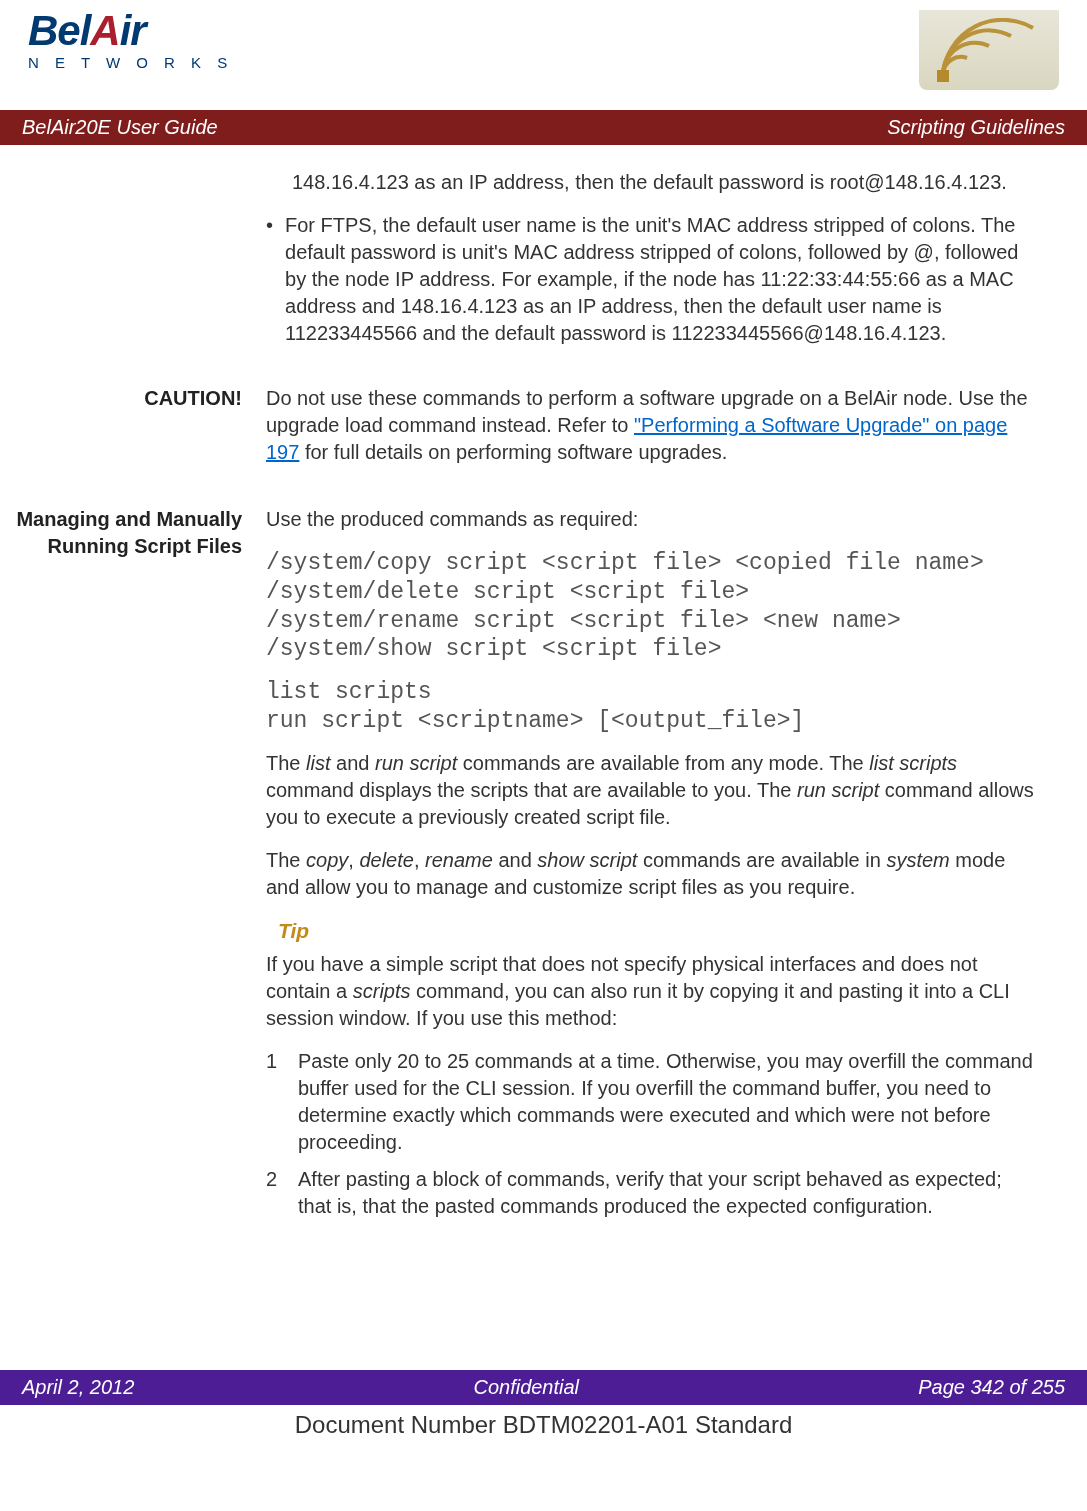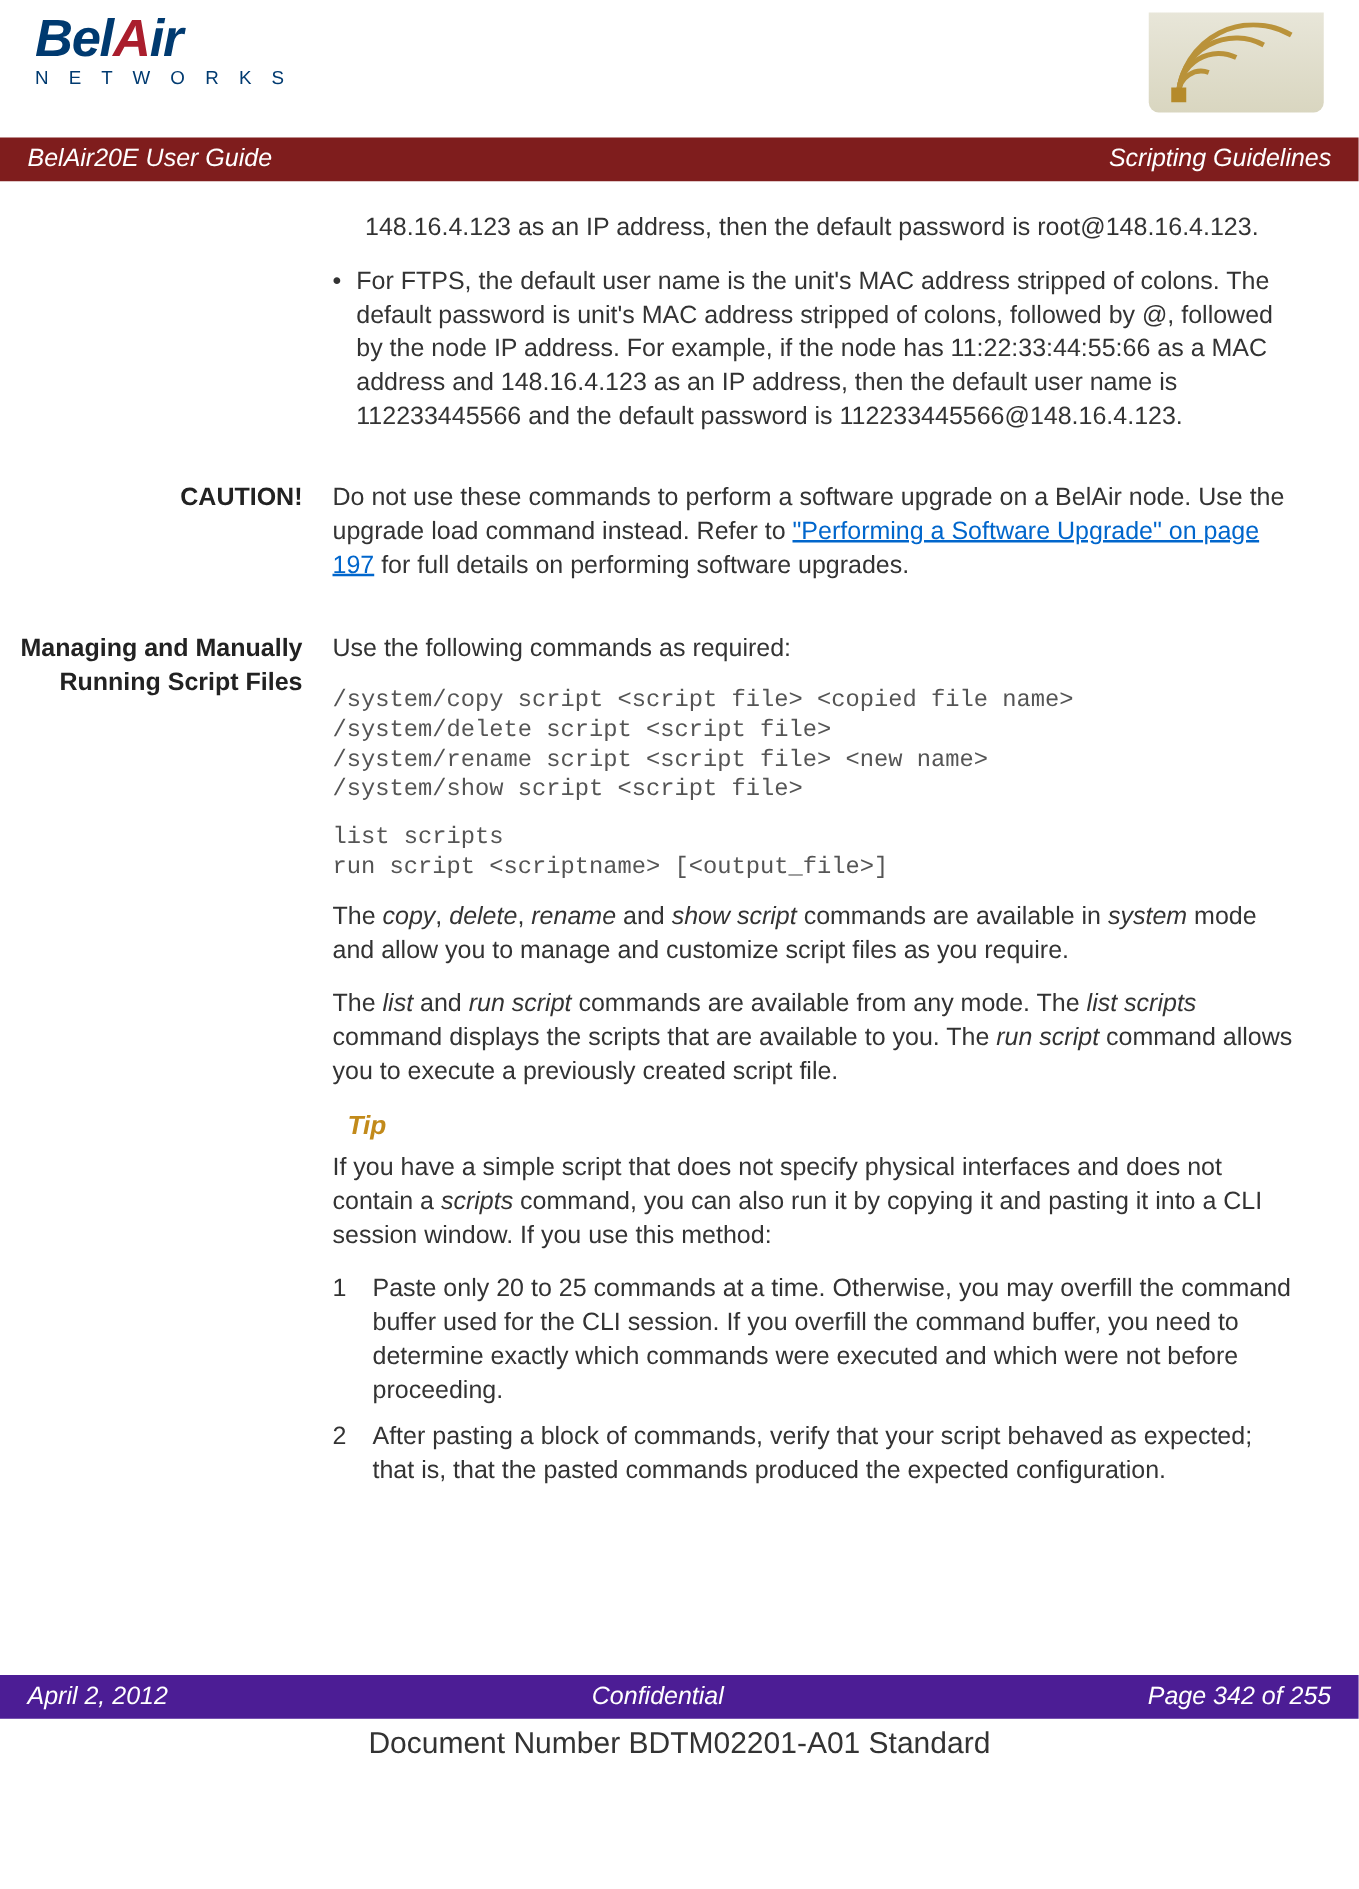--- a/index.html
+++ b/index.html
@@ -68,21 +68,21 @@
     }
     .body-col {}
     .row { display: contents; }
     .para { margin-bottom: 16px; }
     .bullet { display:flex; gap:12px; margin-bottom:14px; }
     .bullet .dot { flex:0 0 auto; }
     .bullet .txt { flex:1; }
     .link { color:#0066cc; text-decoration: underline; cursor:pointer; }
     .code-block {
       font-family: "Courier New", monospace;
-      font-size: 19px;
+      font-size: 23px;
       line-height: 1.25;
       margin-bottom: 14px;
       color: #555;
       white-space: pre;
     }
     .ital { font-style: italic; }
     .tip-heading {
       color: #c28a1a;
       font-weight: bold;
       font-style: italic;
@@ -157,34 +157,34 @@
     <div class="body-col">
       <div class="para">
         <span>Do not use these commands to perform a software upgrade on a BelAir node. Use the upgrade load command instead. Refer to </span><span class="link">"Performing a Software Upgrade" on page 197</span><span> for full details on performing software upgrades.</span>
       </div>
     </div>
   </div>
 
   <div class="row">
     <div class="label-col">Managing and Manually Running Script Files</div>
     <div class="body-col">
-      <div class="para">Use the following commands as required:</div>
+      <div class="para">Use the produced commands as required:</div>
       <div class="code-block">/system/copy script &lt;script file&gt; &lt;copied file name&gt;
 /system/delete script &lt;script file&gt;
 /system/rename script &lt;script file&gt; &lt;new name&gt;
 /system/show script &lt;script file&gt;</div>
       <div class="code-block">list scripts
 run script &lt;scriptname&gt; [&lt;output_file&gt;]</div>
 
       <div class="para">
+        <span>The </span><span class="ital">list</span><span> and </span><span class="ital">run script</span><span> commands are available from any mode. The </span><span class="ital">list scripts</span><span> command displays the scripts that are available to you. The </span><span class="ital">run script</span><span> command allows you to execute a previously created script file.</span>
+      </div>
+
+      <div class="para">
         <span>The </span><span class="ital">copy</span><span>, </span><span class="ital">delete</span><span>, </span><span class="ital">rename</span><span> and </span><span class="ital">show script</span><span> commands are available in </span><span class="ital">system</span><span> mode and allow you to manage and customize script files as you require.</span>
-      </div>
-
-      <div class="para">
-        <span>The </span><span class="ital">list</span><span> and </span><span class="ital">run script</span><span> commands are available from any mode. The </span><span class="ital">list scripts</span><span> command displays the scripts that are available to you. The </span><span class="ital">run script</span><span> command allows you to execute a previously created script file.</span>
       </div>
 
       <div class="tip-heading">Tip</div>
       <div class="para">
         <span>If you have a simple script that does not specify physical interfaces and does not contain a </span><span class="ital">scripts</span><span> command, you can also run it by copying it and pasting it into a CLI session window. If you use this method:</span>
       </div>
 
       <div class="num-item">
         <div class="num">1</div>
         <div class="txt">Paste only 20 to 25 commands at a time. Otherwise, you may overfill the command buffer used for the CLI session. If you overfill the command buffer, you need to determine exactly which commands were executed and which were not before proceeding.</div>

